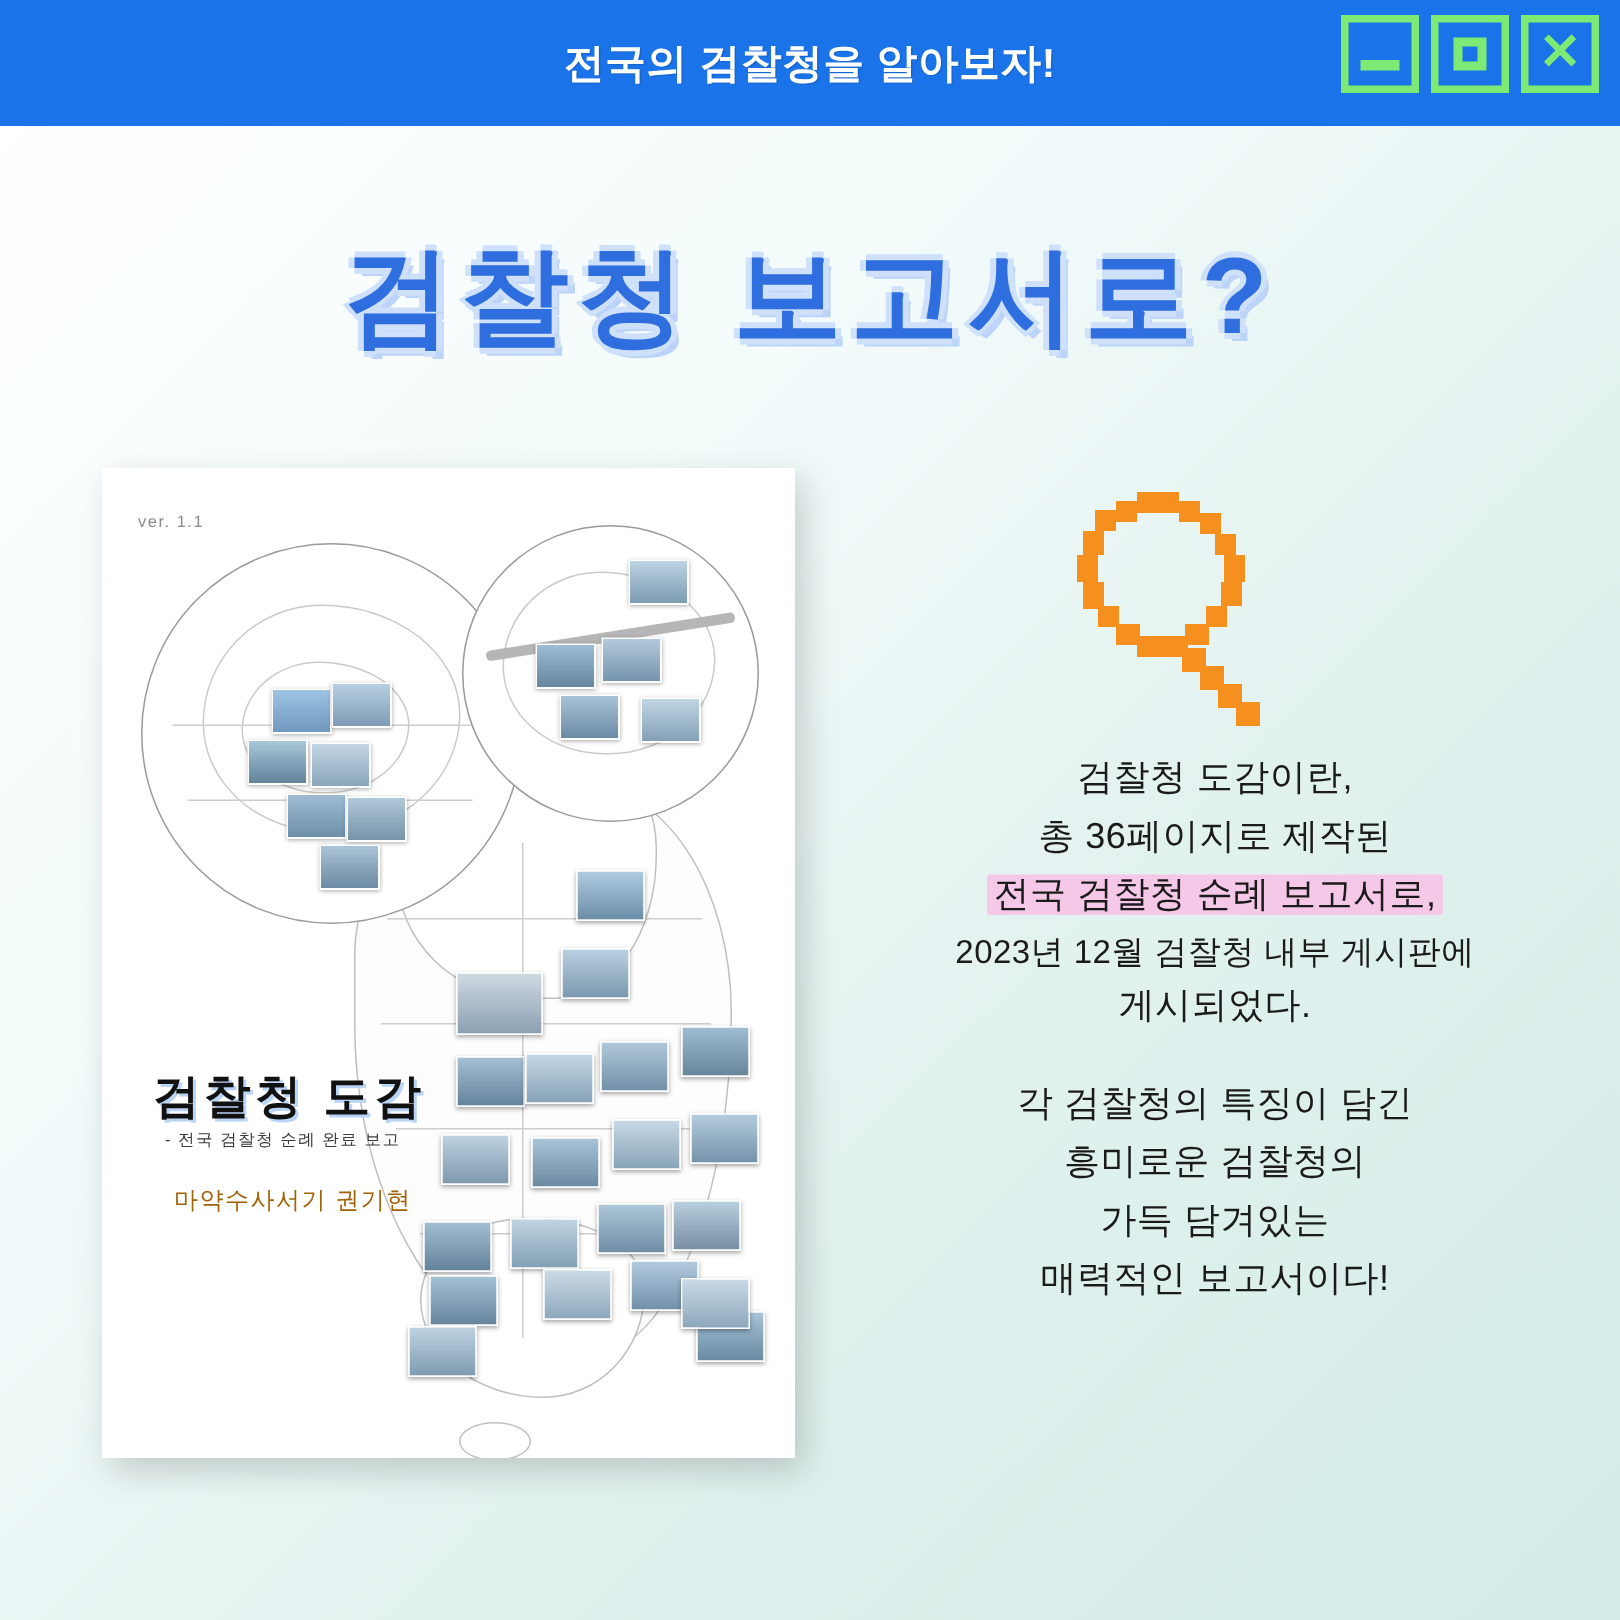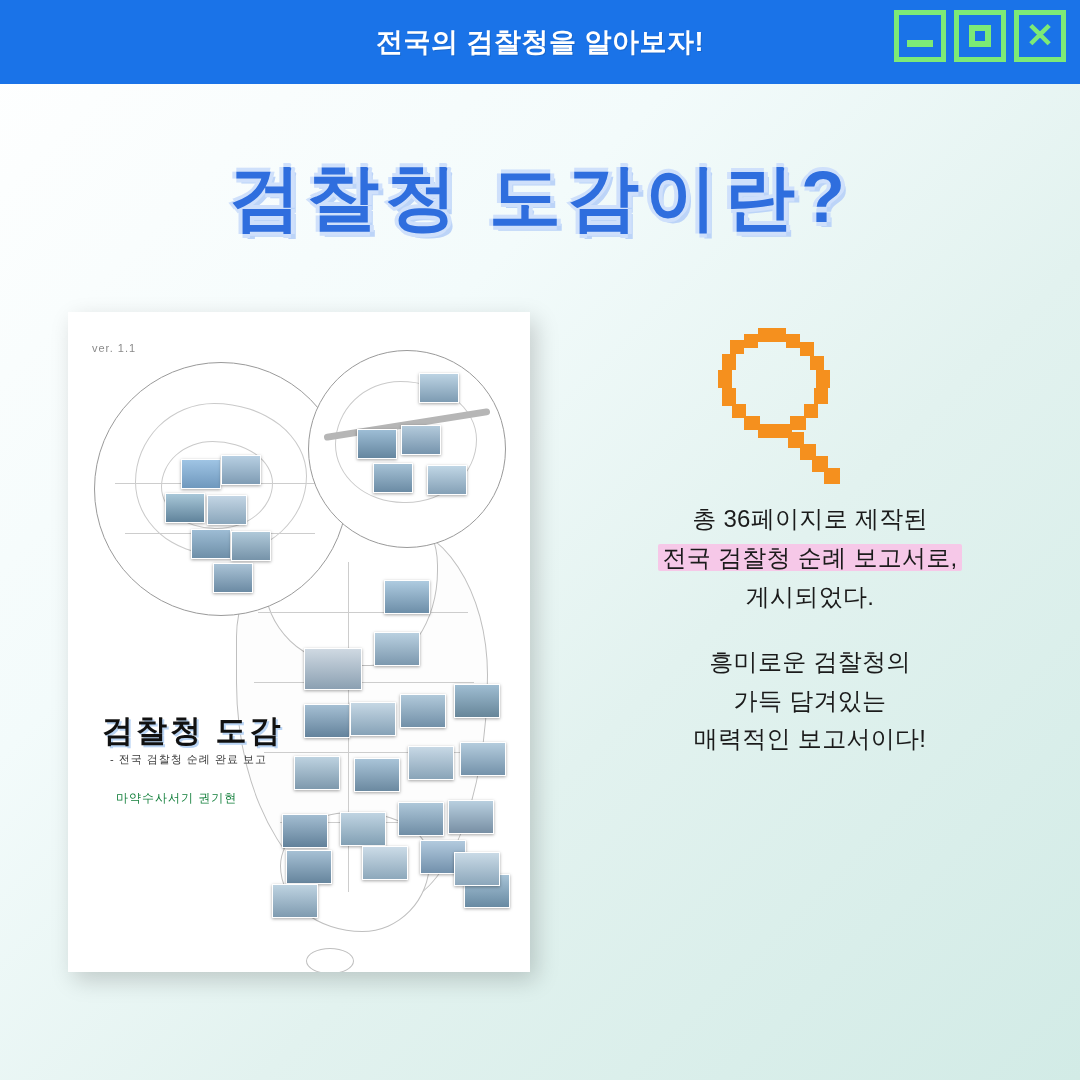--- a/index.html
+++ b/index.html
@@ -217,22 +217,22 @@
     left: 42px;
     top: 440px;
     font-size: 11px;
     color: #3a3a3a;
     letter-spacing: 1px;
   }
   #cover-author {
     position: absolute;
     left: 48px;
     top: 478px;
-    font-size: 12px;
-    color: #15803d;
+    font-size: 16px;
+    color: #a16207;
     letter-spacing: 1px;
     text-align: right;
   }
 
   
   #magnifier {
     position: absolute;
     left: 690px;
     top: 320px;
     width: 170px;
@@ -277,21 +277,21 @@
       </div>
       <div class="win-btn">
         <div class="glyph-max"></div>
       </div>
       <div class="win-btn">
         <div class="glyph-close">✕</div>
       </div>
     </div>
   </div>
 
-  <div id="heading">검찰청 도감이란?</div>
+  <div id="heading">검찰청 보고서로?</div>
 
   <div id="cover">
     <div id="cover-version">ver. 1.1</div>
 
     <div id="map-wrap">
       <div class="map-blob" id="mainland"></div>
       <div class="map-blob" id="mainland2"></div>
       <div class="map-blob" id="mainland3"></div>
       <div class="map-blob" id="jeju"></div>
 
@@ -375,24 +375,27 @@
         <rect x="32" y="34" width="14" height="16"></rect>
         <rect x="98" y="112" width="16" height="16"></rect>
         <rect x="110" y="124" width="16" height="16"></rect>
         <rect x="122" y="136" width="16" height="16"></rect>
         <rect x="134" y="148" width="16" height="16"></rect>
       </g>
     </svg>
   </div>
 
   <div id="body-text">
+    <div class="line">검찰청 도감이란,</div>
     <div class="line">총 36페이지로 제작된</div>
     <div class="line">
       <span class="hl">전국 검찰청 순례 보고서로,</span>
     </div>
+    <div class="line small-line">2023년 12월 검찰청 내부 게시판에</div>
     <div class="line">게시되었다.</div>
     <div class="gap"></div>
+    <div class="line">각 검찰청의 특징이 담긴</div>
     <div class="line">흥미로운 검찰청의</div>
     <div class="line">가득 담겨있는</div>
     <div class="line">매력적인 보고서이다!</div>
   </div>
 
 </div>
 
 </body></html>

